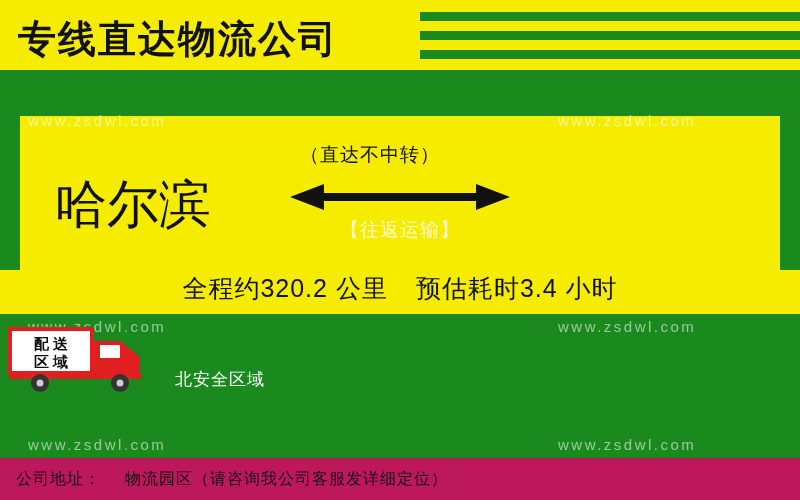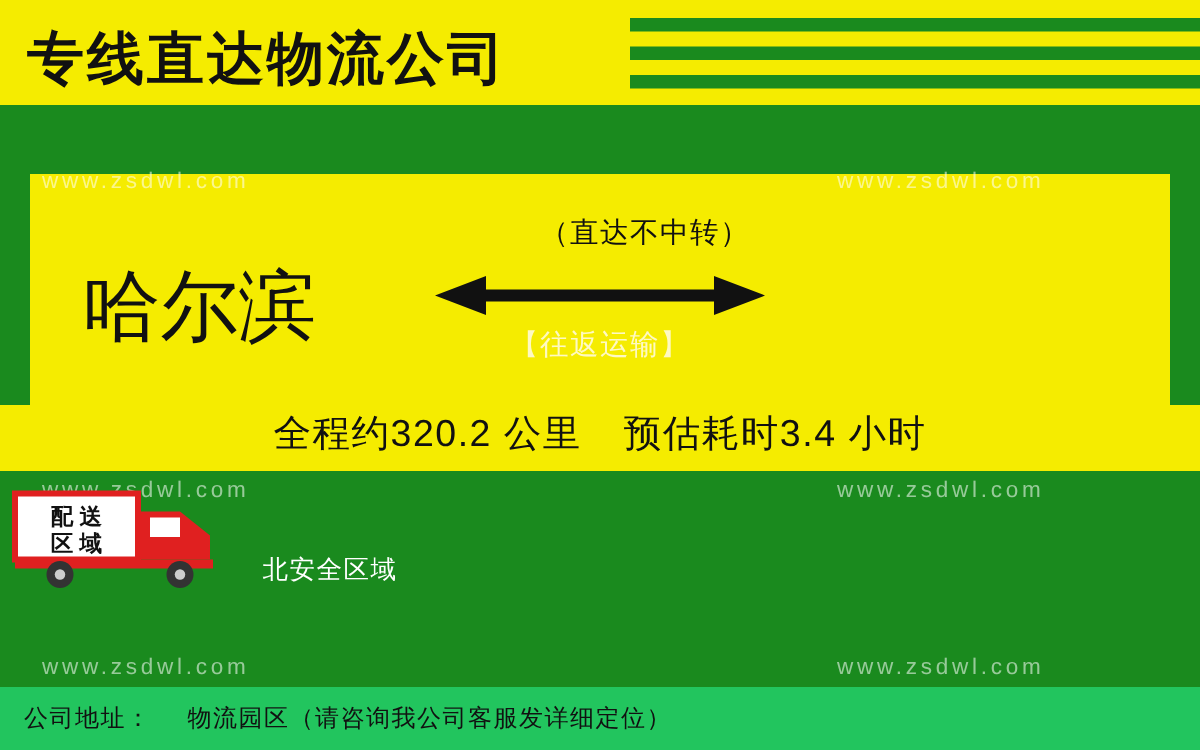--- a/index.html
+++ b/index.html
@@ -105,21 +105,21 @@
     color: #111;
     white-space: nowrap;
   }
   .city-from { left: 55px; top: 170px; }
   .city-to { left: 552px; top: 170px; }
 
   .mid-top-text {
     position: absolute;
     left: 300px; top: 142px;
     width: 200px;
-    text-align: right;
+    text-align: left;
     font-size: 19px;
     color: #111;
     letter-spacing: 1px;
   }
   .mid-bottom-text {
     position: absolute;
     left: 300px; top: 217px;
     width: 200px;
     text-align: center;
     font-size: 19px;
@@ -163,21 +163,21 @@
     font-size: 17px;
     color: #ffffff;
     letter-spacing: 1px;
   }
 
   
   .bottom-bar {
     position: absolute;
     left: 0; bottom: 0;
     width: 800px; height: 42px;
-    background: #22c55e;
+    background: #be185d;
     display: flex;
     align-items: center;
   }
   .bottom-label {
     font-size: 16px;
     color: #111;
     margin-left: 16px;
     letter-spacing: 1px;
   }
   .bottom-value {

